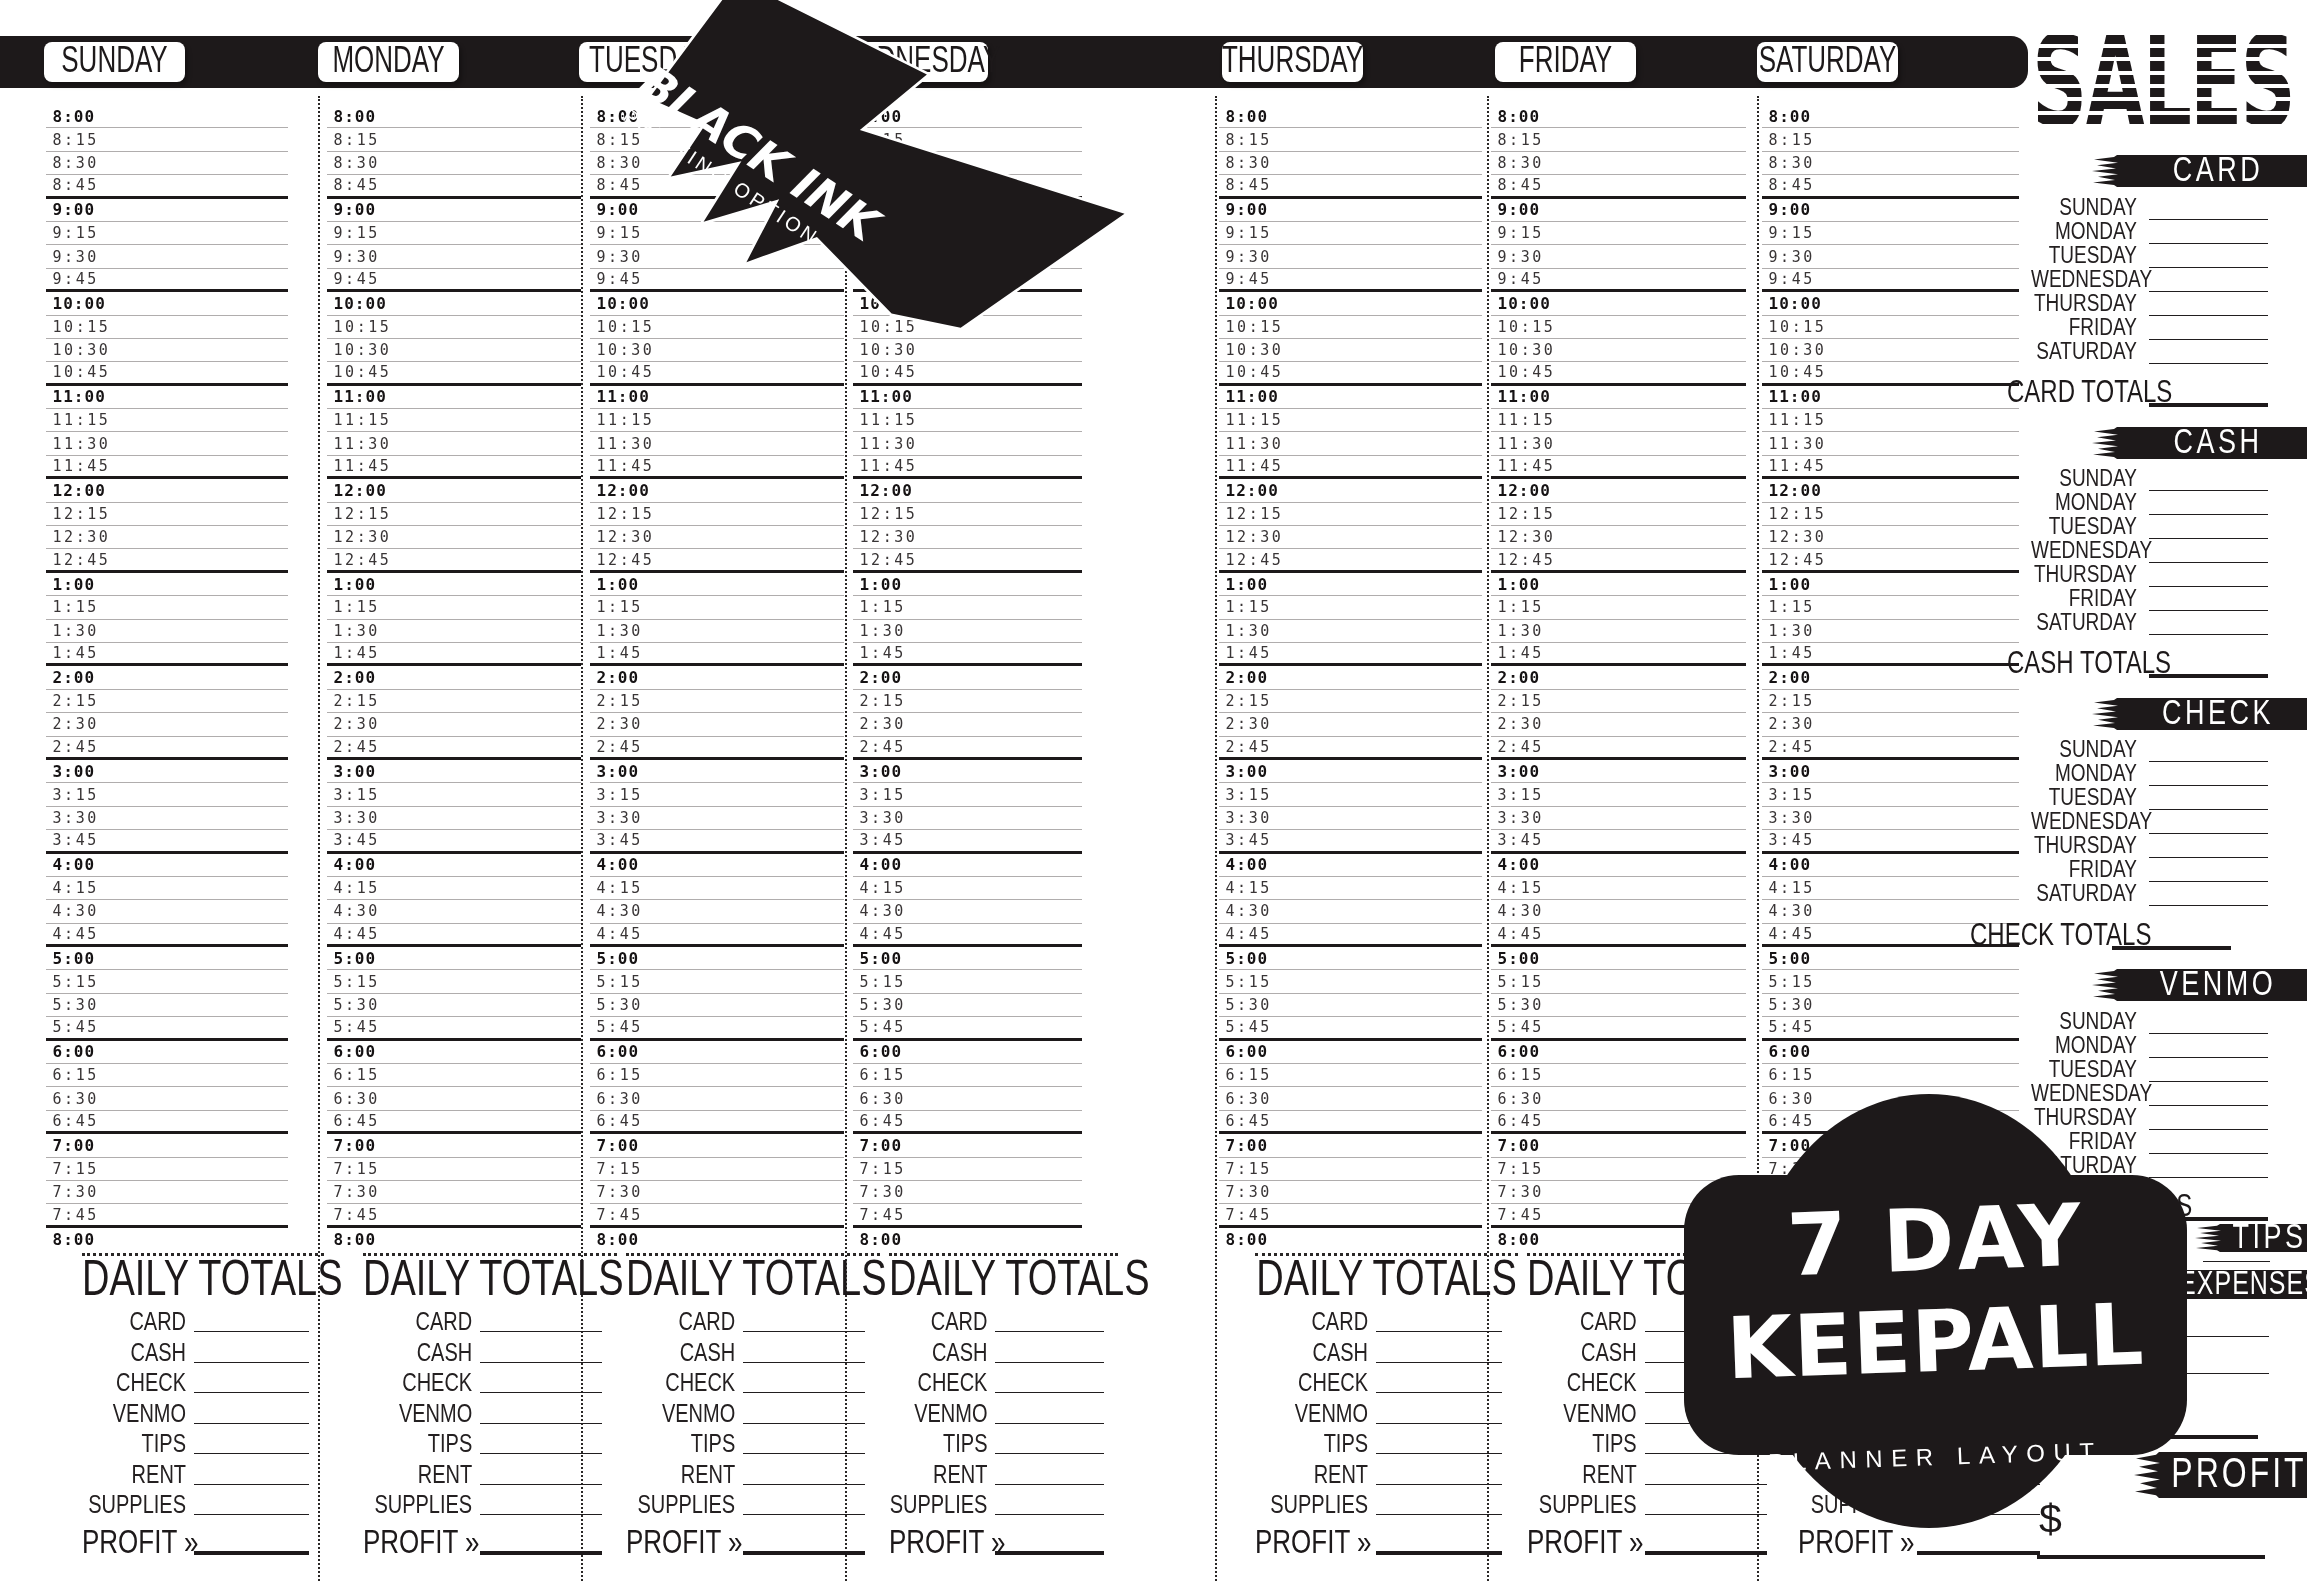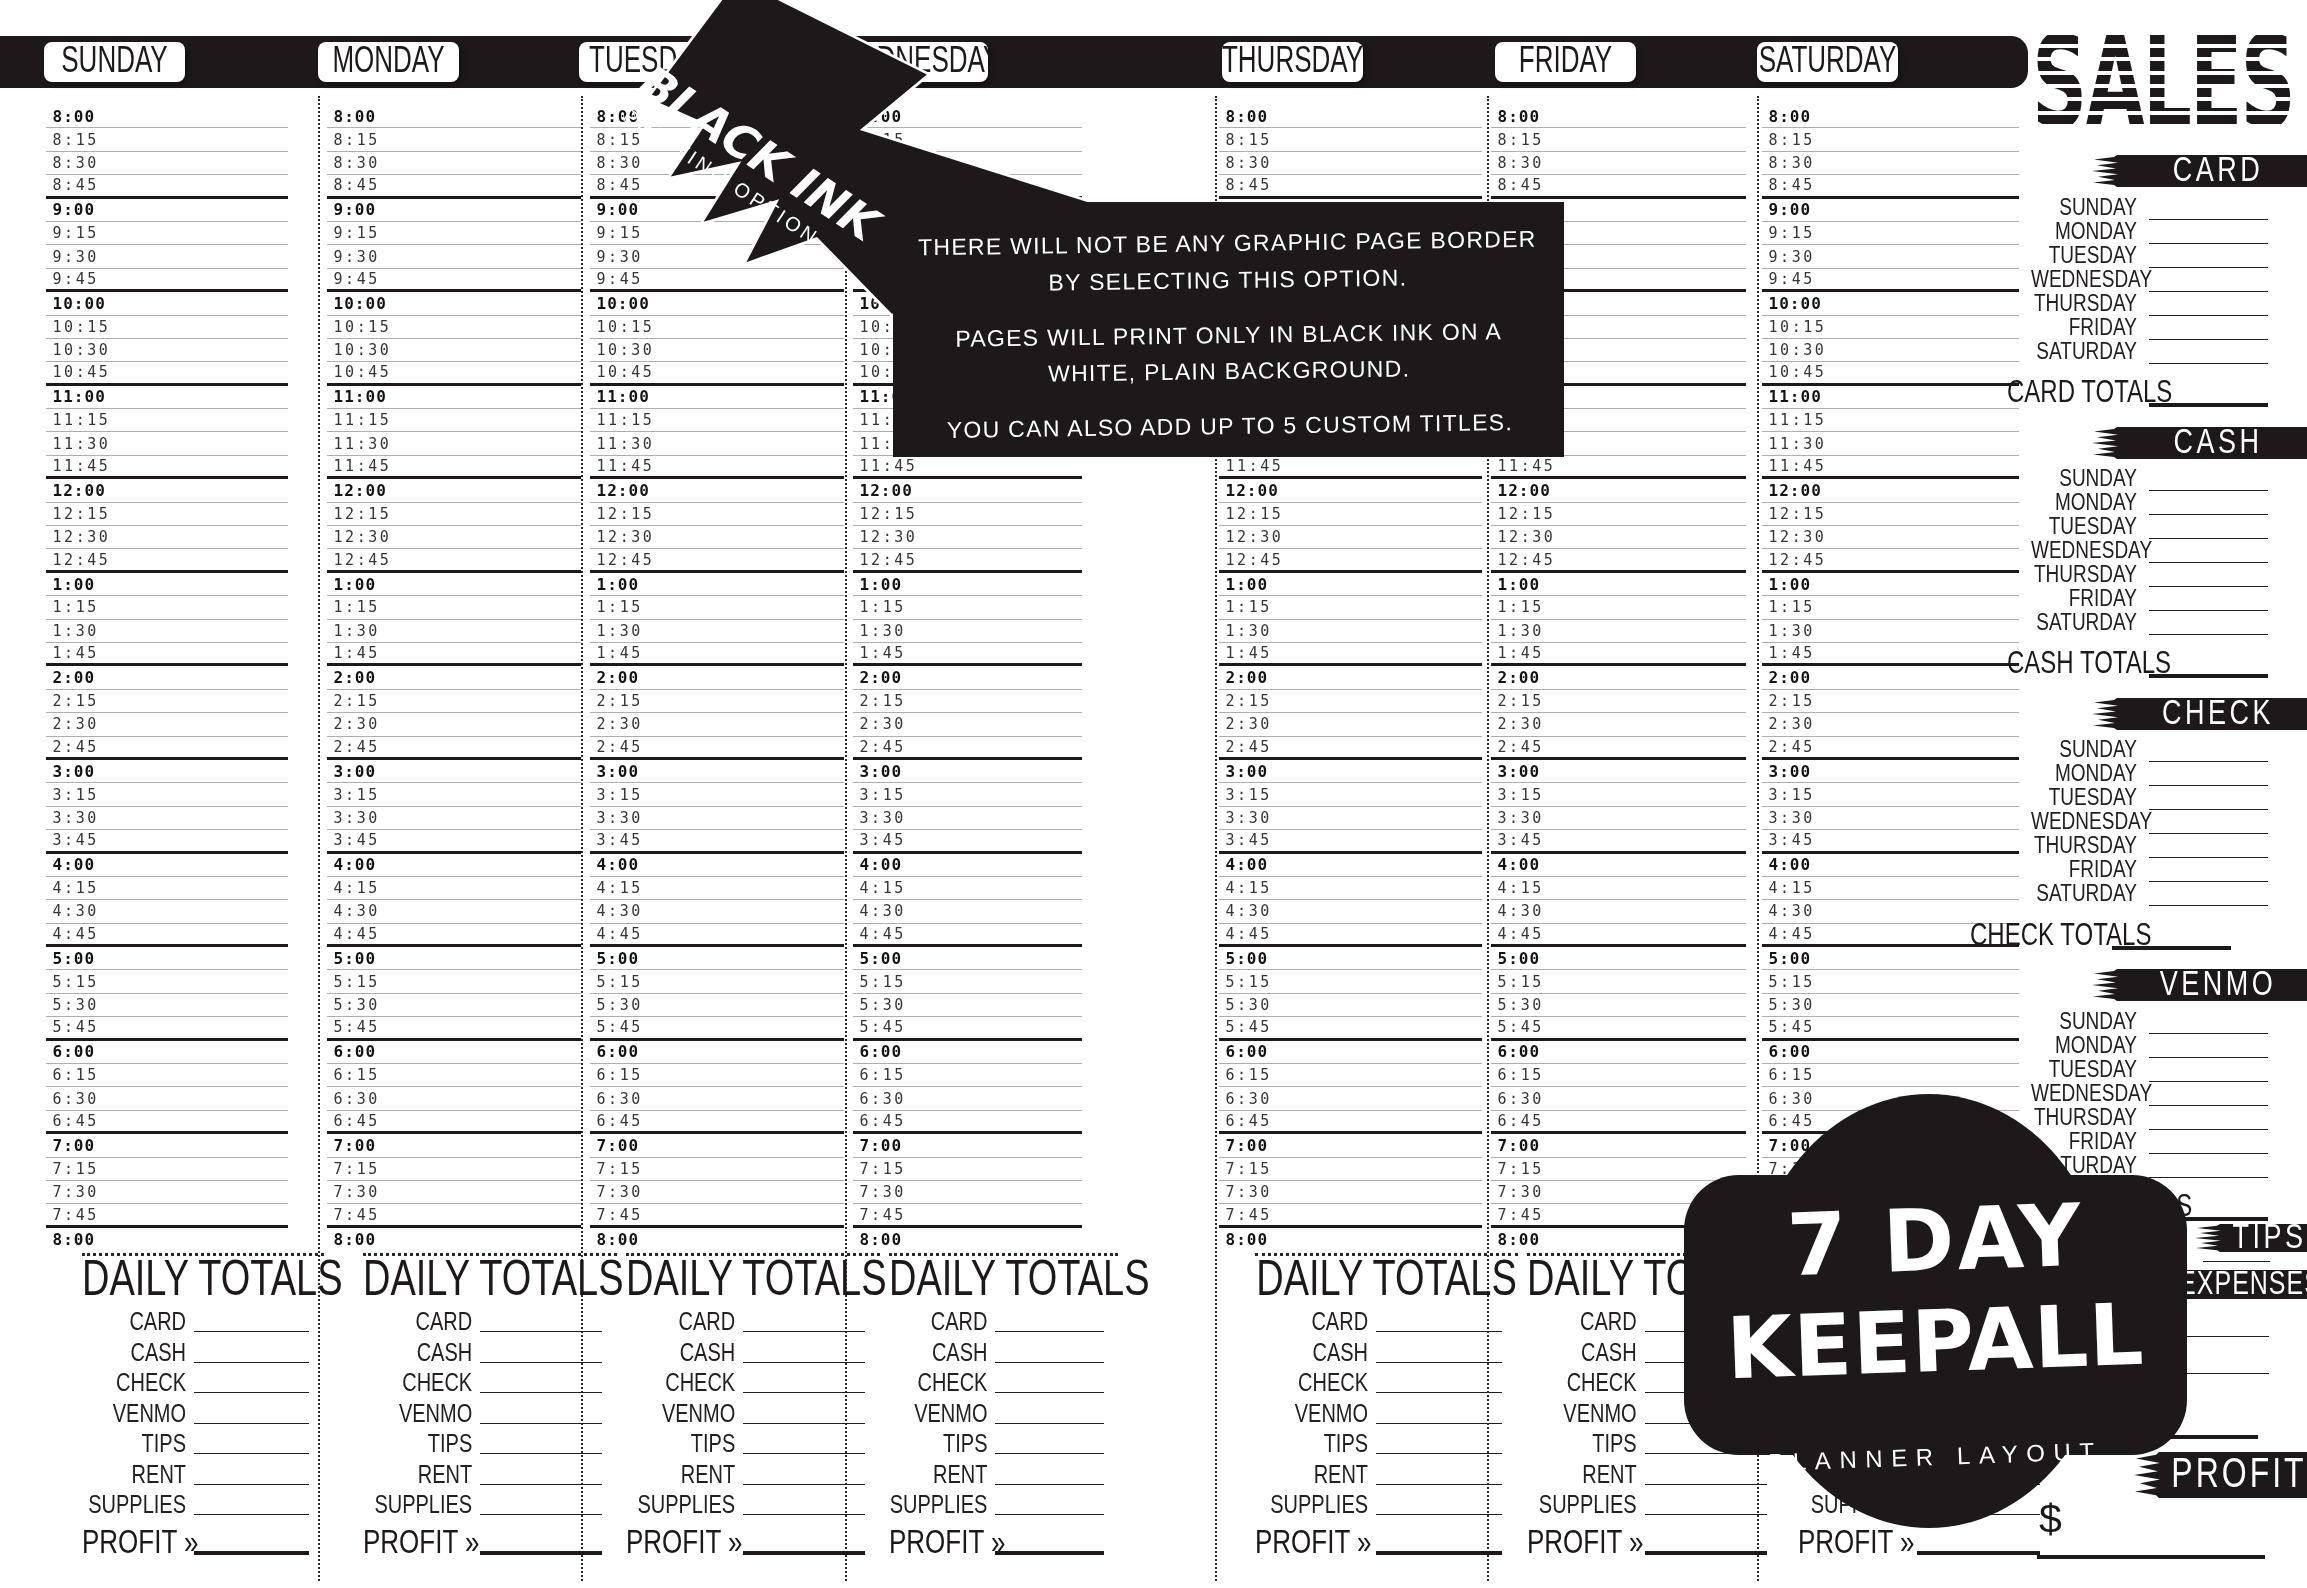--- a/index.html
+++ b/index.html
@@ -1578,27 +1578,20 @@
   <svg id="arrow-svg" width="2307" height="1588" viewBox="0 0 4575 3150">
     <path d="M1462,-40 L1838,148 L1705,258 L2230,424 L1905,650 L1768,622
              L1620,470 L1480,520 L1545,395 L1395,440 L1470,320 L1330,350
              L1400,245 L1287,195 Z" fill="#1d191a" stroke="#ffffff" stroke-width="11" stroke-linejoin="round" paint-order="stroke"></path>
   </svg>
   <div id="arrow-text">
     <div class="l1">BLACK INK</div>
     <div class="l2">PRINTING OPTION</div>
   </div>
 
-  <div id="info-box">
-    <div id="info-text">
-        <p>THERE WILL NOT BE ANY GRAPHIC PAGE BORDER<br>BY SELECTING THIS OPTION.</p>
-        <p>PAGES WILL PRINT ONLY IN BLACK INK ON A<br>WHITE, PLAIN BACKGROUND.</p>
-        <p>YOU CAN ALSO ADD UP TO 5 CUSTOM TITLES.</p>
-      </div>
-  </div>
 
   <div id="badge">
     <div class="badge-ellipse"></div>
     <div class="badge-band"></div>
     <div class="txt t1">7 DAY</div>
     <div class="txt t2">KEEPALL</div>
     <div class="txt sub">PLANNER LAYOUT</div>
   </div>
 
 </div>

